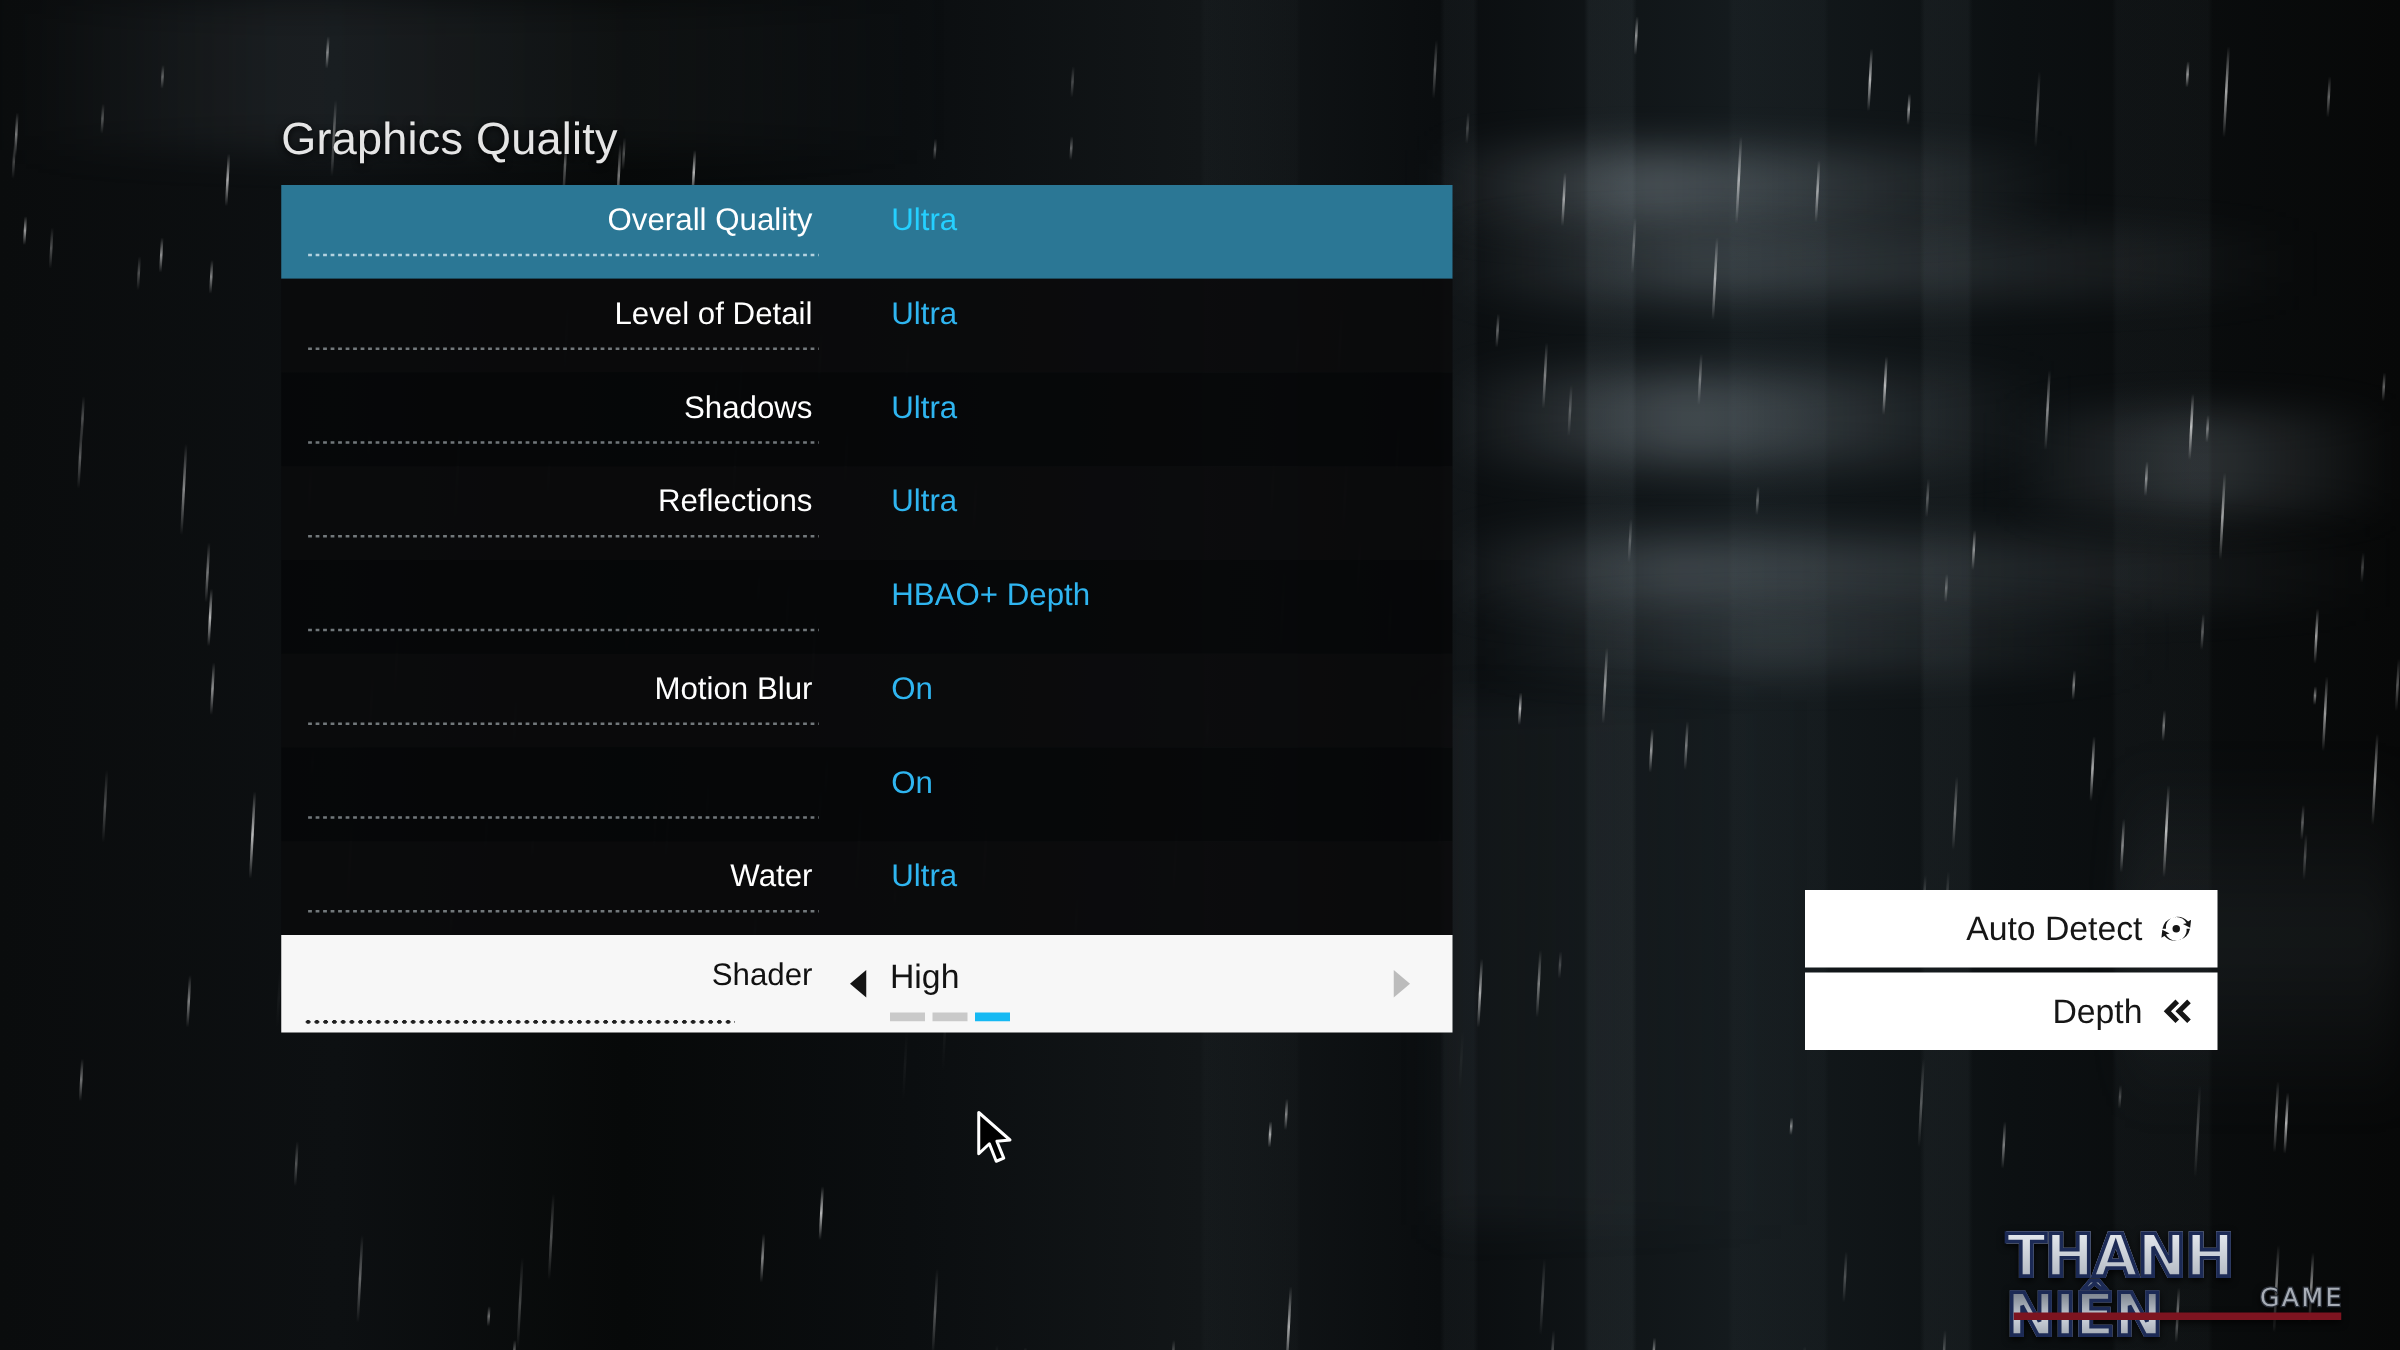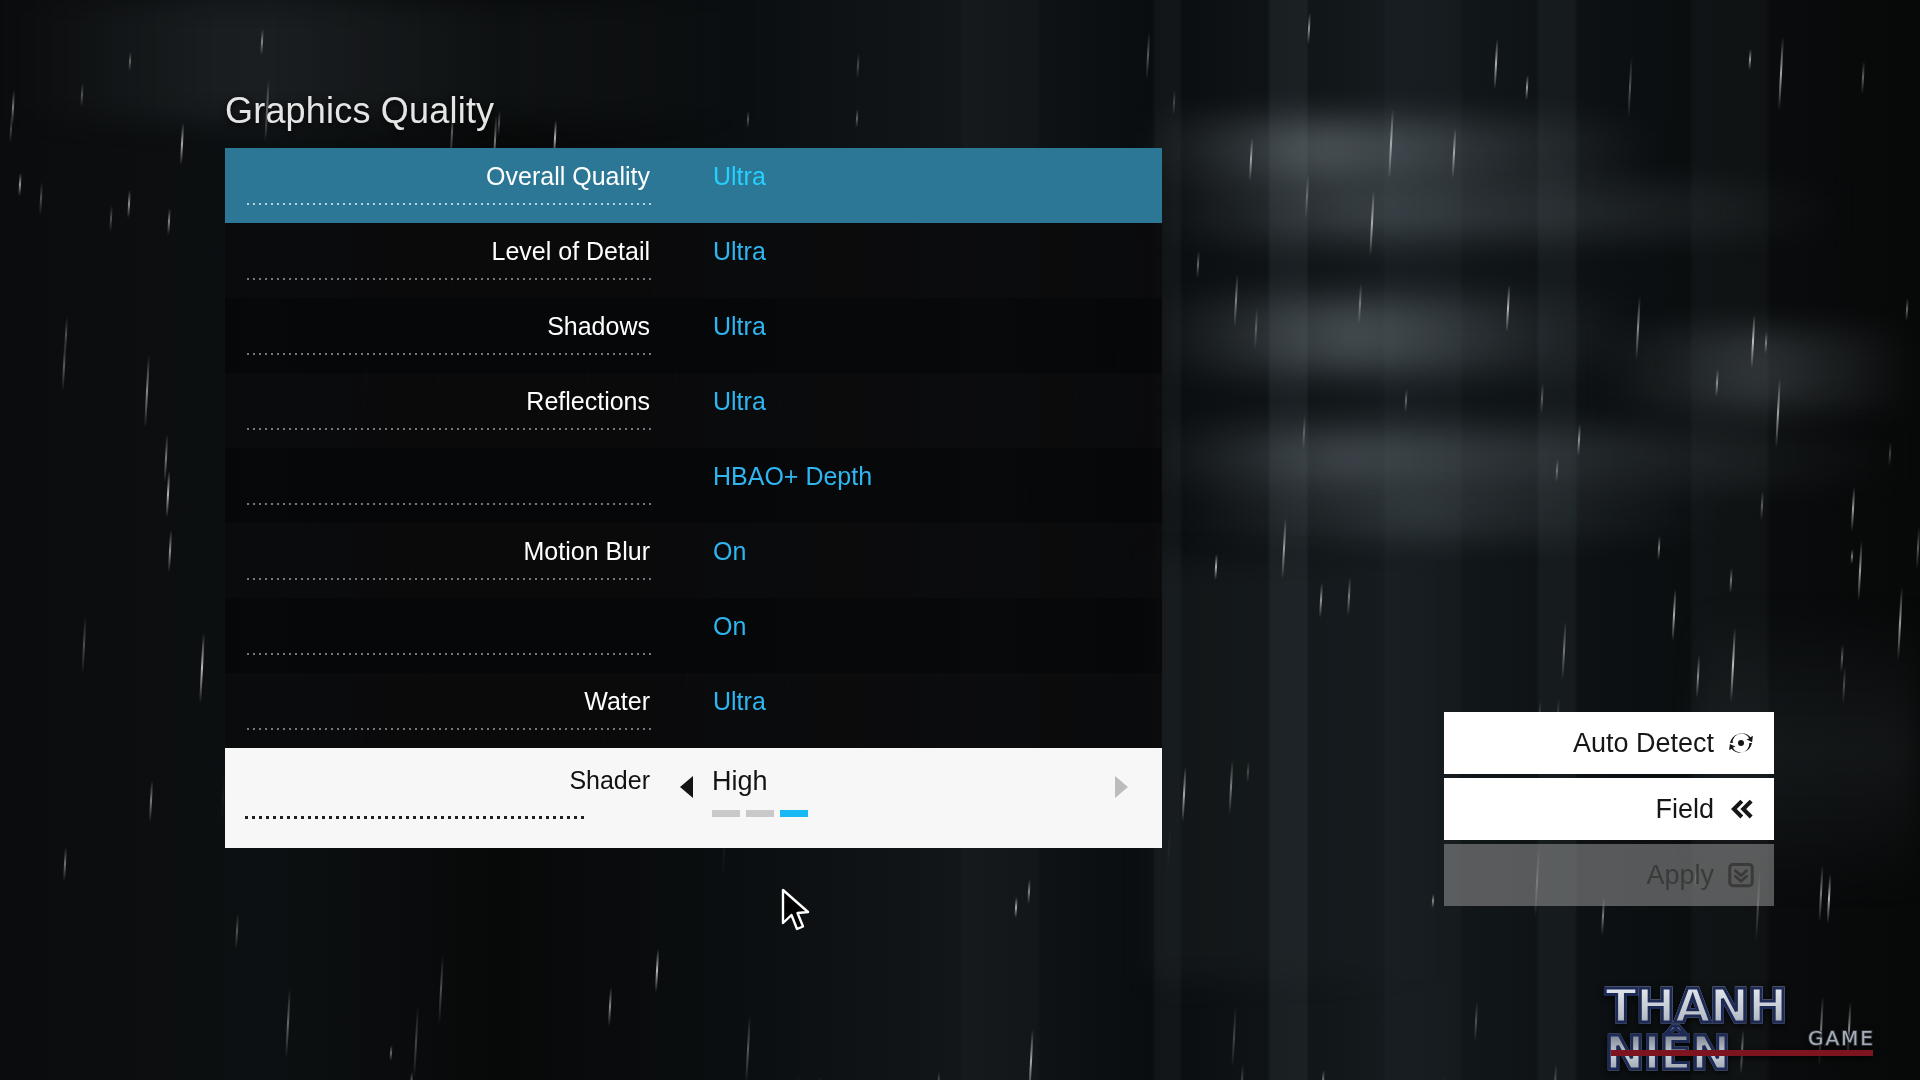--- a/index.html
+++ b/index.html
@@ -76,21 +76,21 @@
     position:absolute; left:20px; top:55px; width:410px; height:2px;
     background-image:radial-gradient(circle, rgba(200,210,215,.55) 45%, rgba(0,0,0,0) 50%);
     background-size:6px 2px; background-repeat:repeat-x;
   }
   .row.selected .dots{
     background-image:radial-gradient(circle, rgba(225,240,248,.75) 45%, rgba(0,0,0,0) 50%);
   }
 
   
   .row.focus{
-    background:#f7f7f7; height:100px;
+    background:#f7f7f7; height:78px;
   }
   .row.focus .rlabel{ color:#111111; top:18px; font-weight:400; }
   .row.focus .dots{
     top:68px; left:18px; width:345px; height:3px;
     background-image:radial-gradient(circle, rgba(20,20,20,.95) 45%, rgba(0,0,0,0) 50%);
     background-size:7px 3px;
   }
   .arrow-left{
     position:absolute; left:455px; top:28px;
     width:0;height:0;border-top:11px solid transparent;border-bottom:11px solid transparent;
@@ -403,37 +403,28 @@
       <span>Auto Detect</span>
       <span style="display: flex;">
         <svg class="micon" viewBox="0 0 24 24">
           <path d="M12 4.5a7.5 7.5 0 0 1 6.6 3.9l-2.3.6 4.6 2.3.6-5.1-1.9 1.2A9.6 9.6 0 0 0 3.2 12h2.2A6.7 6.7 0 0 1 12 4.5z" fill="currentColor"></path>
           <path d="M12 19.5a7.5 7.5 0 0 1-6.6-3.9l2.3-.6-4.6-2.3-.6 5.1 1.9-1.2A9.6 9.6 0 0 0 20.8 12h-2.2A6.7 6.7 0 0 1 12 19.5z" fill="currentColor"></path>
           <circle cx="12" cy="12" r="2.4" fill="currentColor"></circle>
         </svg>
       </span>
     </div>
     <div class="mbtn">
-      <span>Field</span>
+      <span>Depth</span>
       <span style="display: flex;">
         <svg class="micon" viewBox="0 0 24 24">
           <path d="M11.5 4.5 4 12l7.5 7.5 2.3-2.3L8.6 12l5.2-5.2z" fill="currentColor"></path>
           <path d="M19 4.5 11.5 12 19 19.5l2.3-2.3L16.1 12l5.2-5.2z" fill="currentColor"></path>
         </svg>
       </span>
     </div>
-    <div class="mbtn disabled">
-      <span>Apply</span>
-      <span style="display: flex;">
-        <svg class="micon" viewBox="0 0 24 24">
-          <rect x="3" y="3.5" width="18" height="17" rx="2.5" fill="none" stroke="currentColor" stroke-width="2.4"></rect>
-          <path d="M7.5 8.5 12 12.5l4.5-4M7.5 13 12 17l4.5-4" fill="none" stroke="currentColor" stroke-width="2.2" stroke-linecap="round" stroke-linejoin="round"></path>
-        </svg>
-      </span>
-    </div>
   </div>
 
 <svg id="cursor" viewBox="0 0 32 44">
   <path d="M3 2 L3 35 L11.5 27 L17 41 L23 38.5 L17.5 25 L28 24 Z" fill="#000" stroke="#fff" stroke-width="2.4" stroke-linejoin="round"></path>
 </svg>
 
 <div id="watermark">
   <div class="wm-main">THANH NIÊN</div>
   <div class="wm-sub">GAME</div>
   <div class="wm-bar"></div>

